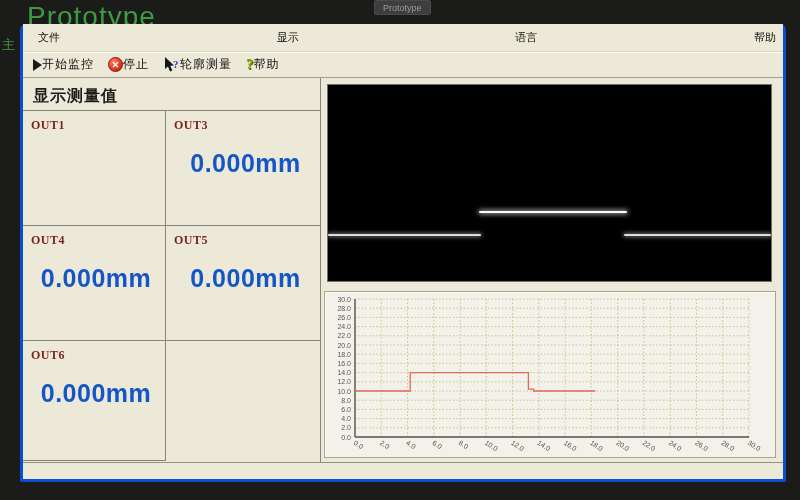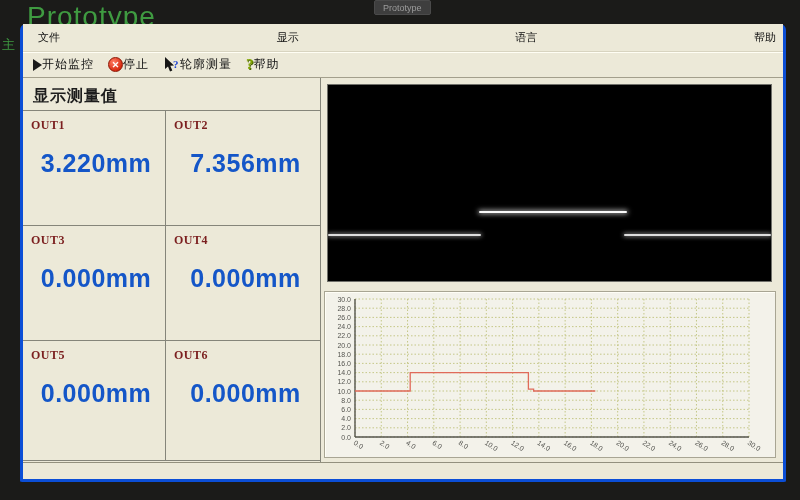--- a/index.html
+++ b/index.html
@@ -108,25 +108,20 @@
     </div>
   </div>
 
   <div class="main">
 
     <div class="left-panel">
       <div class="panel-header">显示测量值</div>
       <div class="out-grid">
         <div class="out-cell">
           <div class="out-label">OUT1</div>
-          <div class="out-value">3.220mm</div>
-        </div>
-        <div class="out-cell">
-          <div class="out-label">OUT2</div>
-          <div class="out-value">7.356mm</div>
         </div>
         <div class="out-cell">
           <div class="out-label">OUT3</div>
           <div class="out-value">0.000mm</div>
         </div>
         <div class="out-cell">
           <div class="out-label">OUT4</div>
           <div class="out-value">0.000mm</div>
         </div>
         <div class="out-cell">

